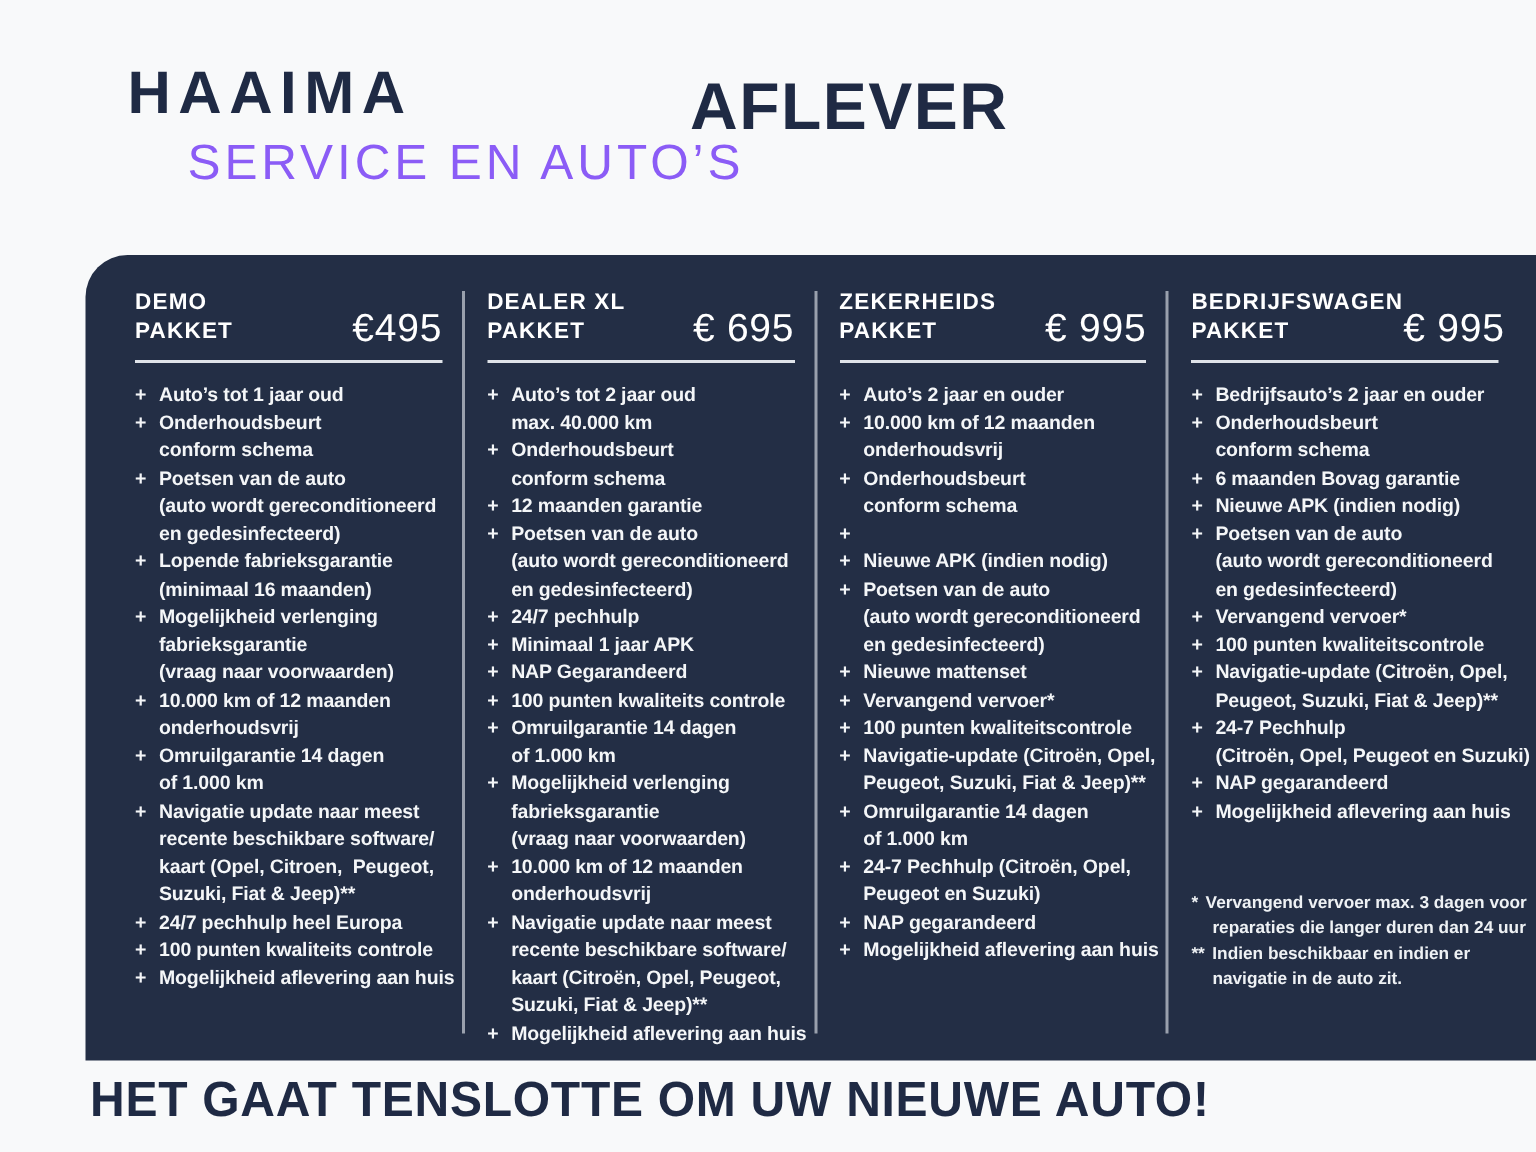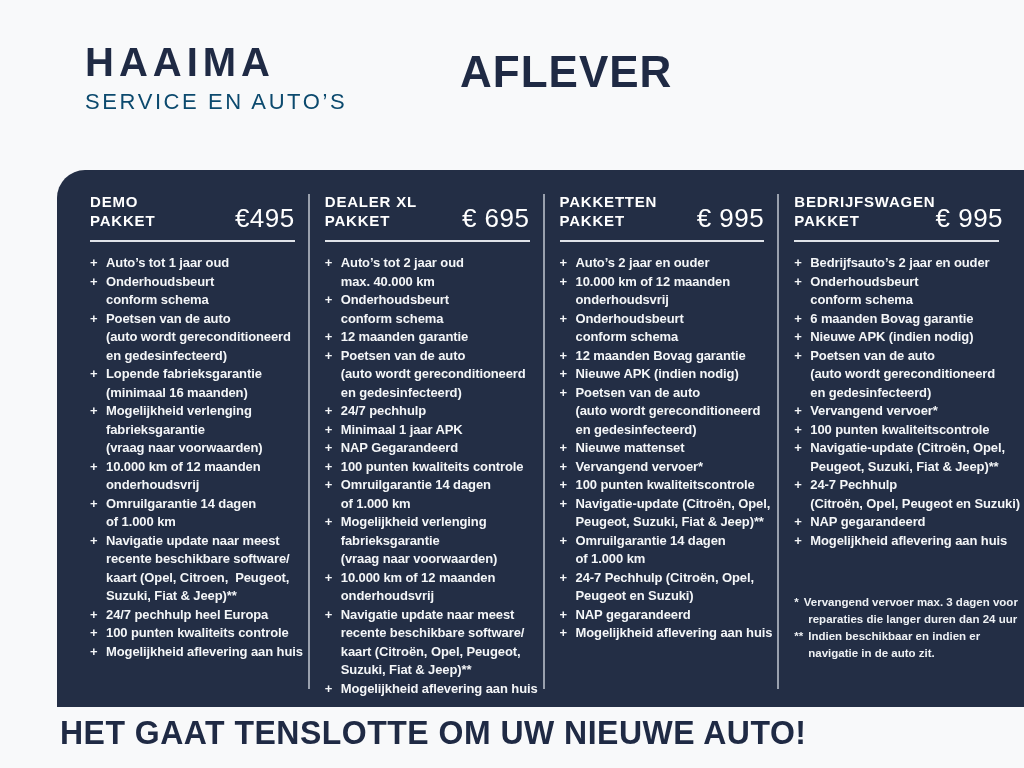--- a/index.html
+++ b/index.html
@@ -8,22 +8,22 @@
     background:#f8f9fa;
     font-family:"Liberation Sans","DejaVu Sans",sans-serif;
   }
   
   .brand{position:absolute;left:85px;top:42px}
   .brand-name{
     font-size:40px;font-weight:800;letter-spacing:5px;
     color:#1f2a44;line-height:1.0;
   }
   .brand-tagline{
-    font-size:22px;font-weight:400;letter-spacing:2.6px;
-    color:#0c4a6e;margin-top:7px;
+    font-size:33px;font-weight:400;letter-spacing:2.6px;
+    color:#8b5cf6;margin-top:7px;margin-left:40px;
   }
   .page-title{
     position:absolute;left:460px;top:48px;
     font-size:44px;font-weight:700;letter-spacing:1px;
     color:#1f2a44;line-height:47px;
   }
   
   .panel{
     position:absolute;left:57px;top:170px;width:967px;height:537px;
     background:#232e45;border-radius:28px 0 0 0;
@@ -290,21 +290,21 @@
         <div class="fline">
           <span class="fmark">+</span>
           <span class="ftxt">Mogelijkheid aflevering aan huis</span>
         </div>
       </div>
     </div>
     <div class="divider"></div>
     <div class="col">
       <div class="pkg-head">
         <div class="pkg-title">
-          <div>PAKKETTEN</div>
+          <div>ZEKERHEIDS</div>
           <div>PAKKET</div>
         </div>
         <div class="pkg-price">€ 995</div>
       </div>
       <div class="underline"></div>
       <div class="feature-list">
         <div class="fline">
           <span class="fmark">+</span>
           <span class="ftxt">Auto’s 2 jaar en ouder</span>
         </div>
@@ -319,21 +319,20 @@
         <div class="fline">
           <span class="fmark">+</span>
           <span class="ftxt">Onderhoudsbeurt</span>
         </div>
         <div class="fline">
           <span class="fmark"></span>
           <span class="ftxt">conform schema</span>
         </div>
         <div class="fline">
           <span class="fmark">+</span>
-          <span class="ftxt">12 maanden Bovag garantie</span>
         </div>
         <div class="fline">
           <span class="fmark">+</span>
           <span class="ftxt">Nieuwe APK (indien nodig)</span>
         </div>
         <div class="fline">
           <span class="fmark">+</span>
           <span class="ftxt">Poetsen van de auto</span>
         </div>
         <div class="fline">

